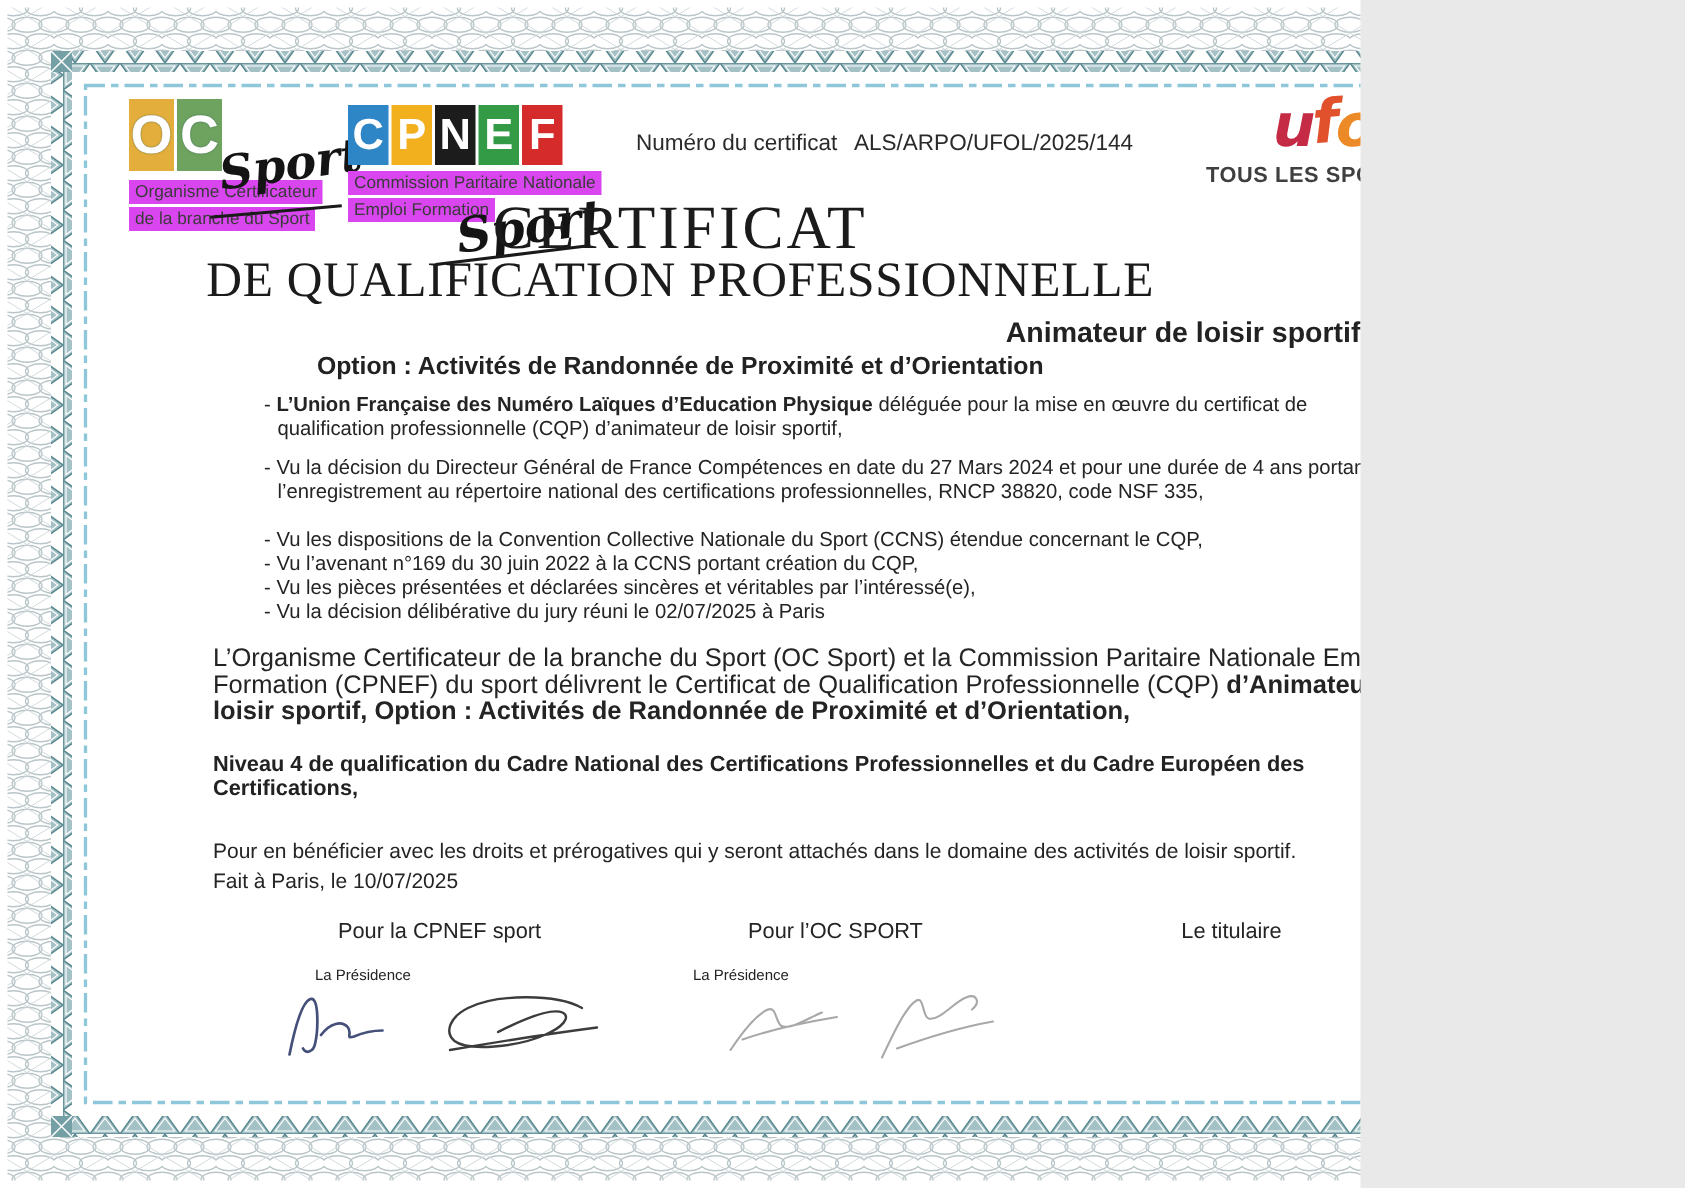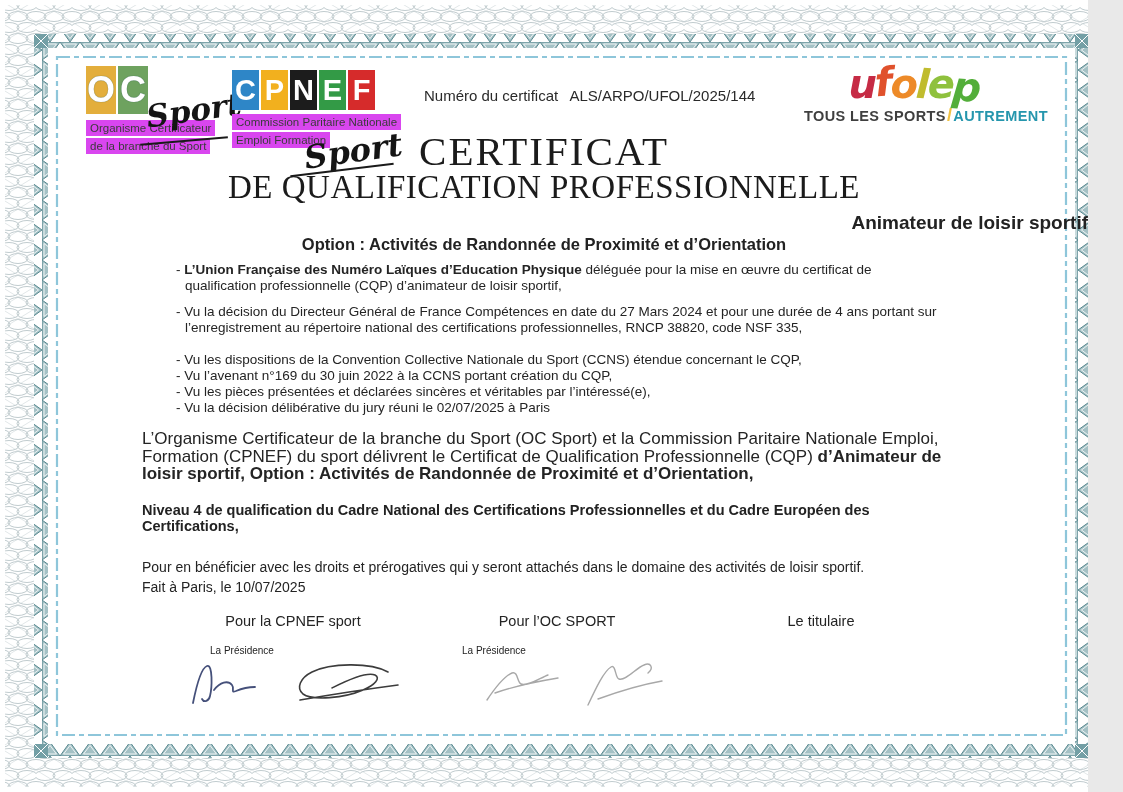--- a/index.html
+++ b/index.html
@@ -1,17 +1,17 @@
 <!DOCTYPE html>
 <html><head>
 <meta charset="utf-8">
 <style>
   html,body{margin:0;padding:0;background:#e9e9e9;}
   .page{
-    position:relative;width:1088px;height:792px;background:#ffffff;
+    position:relative;width:907px;height:792px;background:#ffffff;
     font-family:"Liberation Sans", sans-serif;color:#1d1d1d;overflow:hidden;
   }
   .abs{position:absolute;}
   svg{display:block;}
 
   
   .letterblock{
     display:inline-block;color:#fff;font-weight:bold;text-align:center;
     font-family:"Liberation Sans",sans-serif;vertical-align:top;
   }

